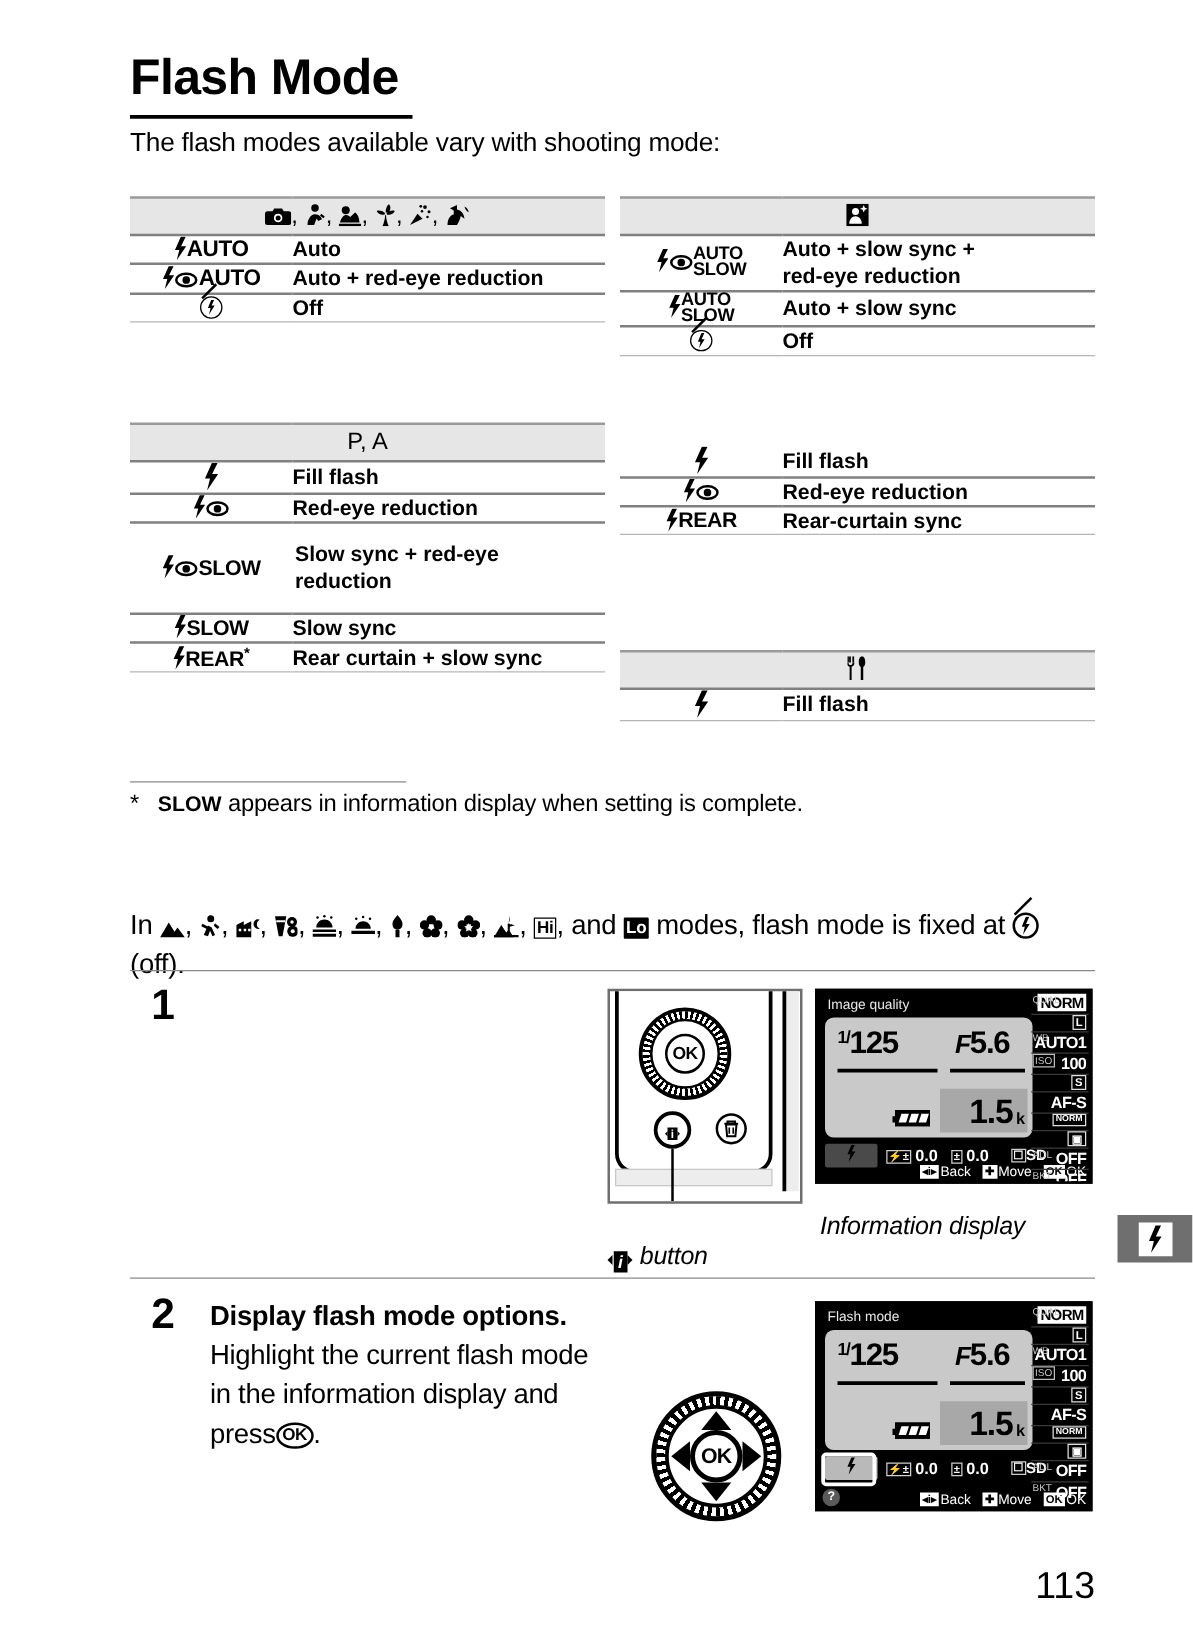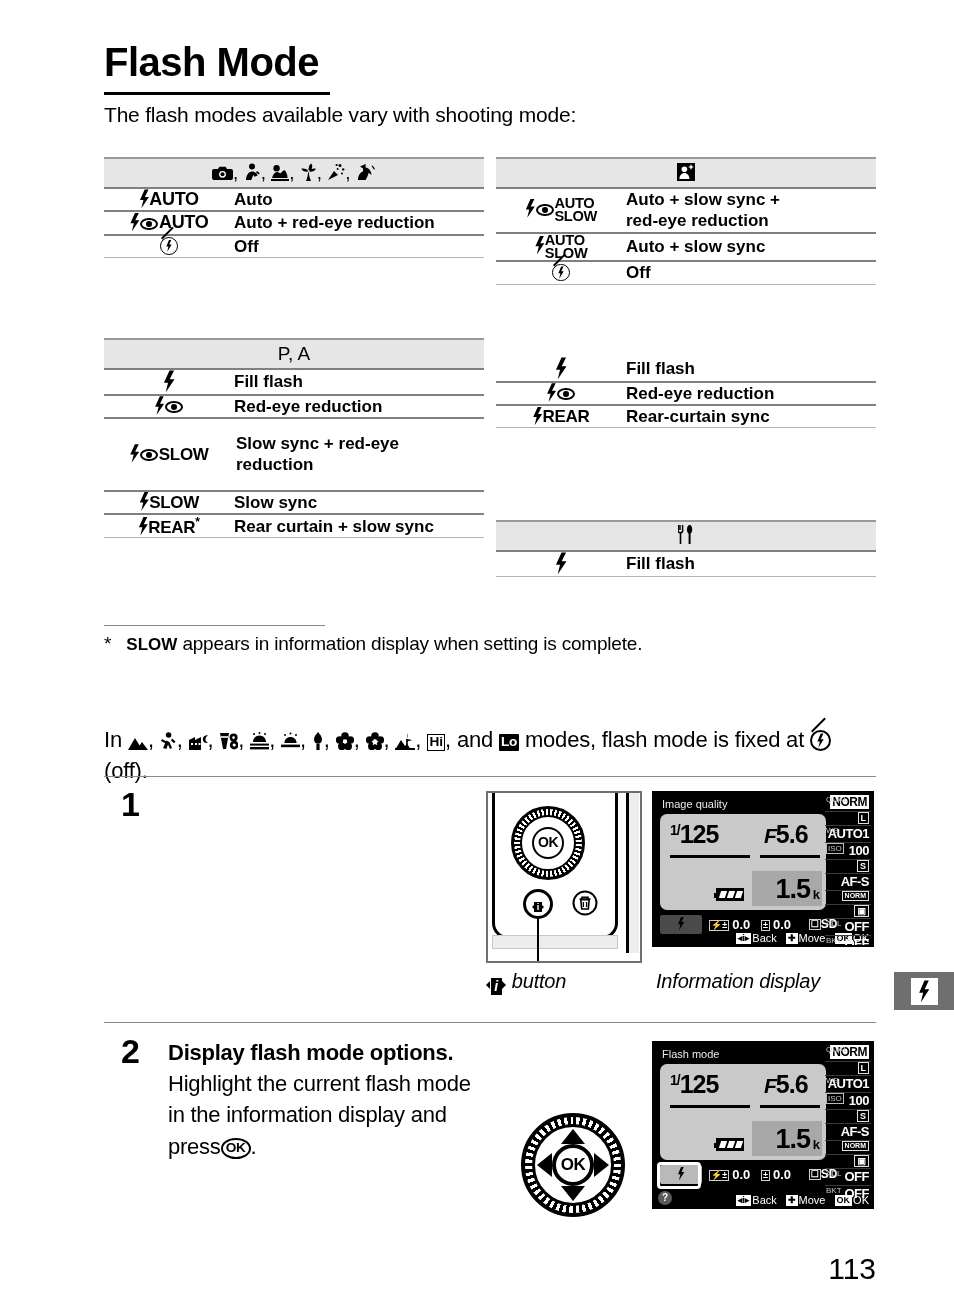--- a/index.html
+++ b/index.html
@@ -1113,21 +1113,21 @@
         <span class="lab">ADL</span>
         <span class="v">OFF</span>
       </div>
       <div class="sr" style="border-bottom:none">
         <span class="lab">BKT</span>
         <span class="v">OFF</span>
       </div>
     </div>
   </div>
 
-  <div class="caption" style="left:486px; top:970px;text-align:center;">
+  <div class="caption" style="left:486px; top:994px;text-align:center;">
     <span class="ibadge" style="font-size:18px"><span class="tri-l"></span><span class="ibox">i</span><span class="tri-r"></span></span>
     <span>button</span>
   </div>
   <div class="caption" style="left:656px; top:970px;">Information display</div>
 
   <div class="sidetab">
     <div class="box">
         <span class="bolt" style="font-size:22px"></span>
       </div>
   </div>

